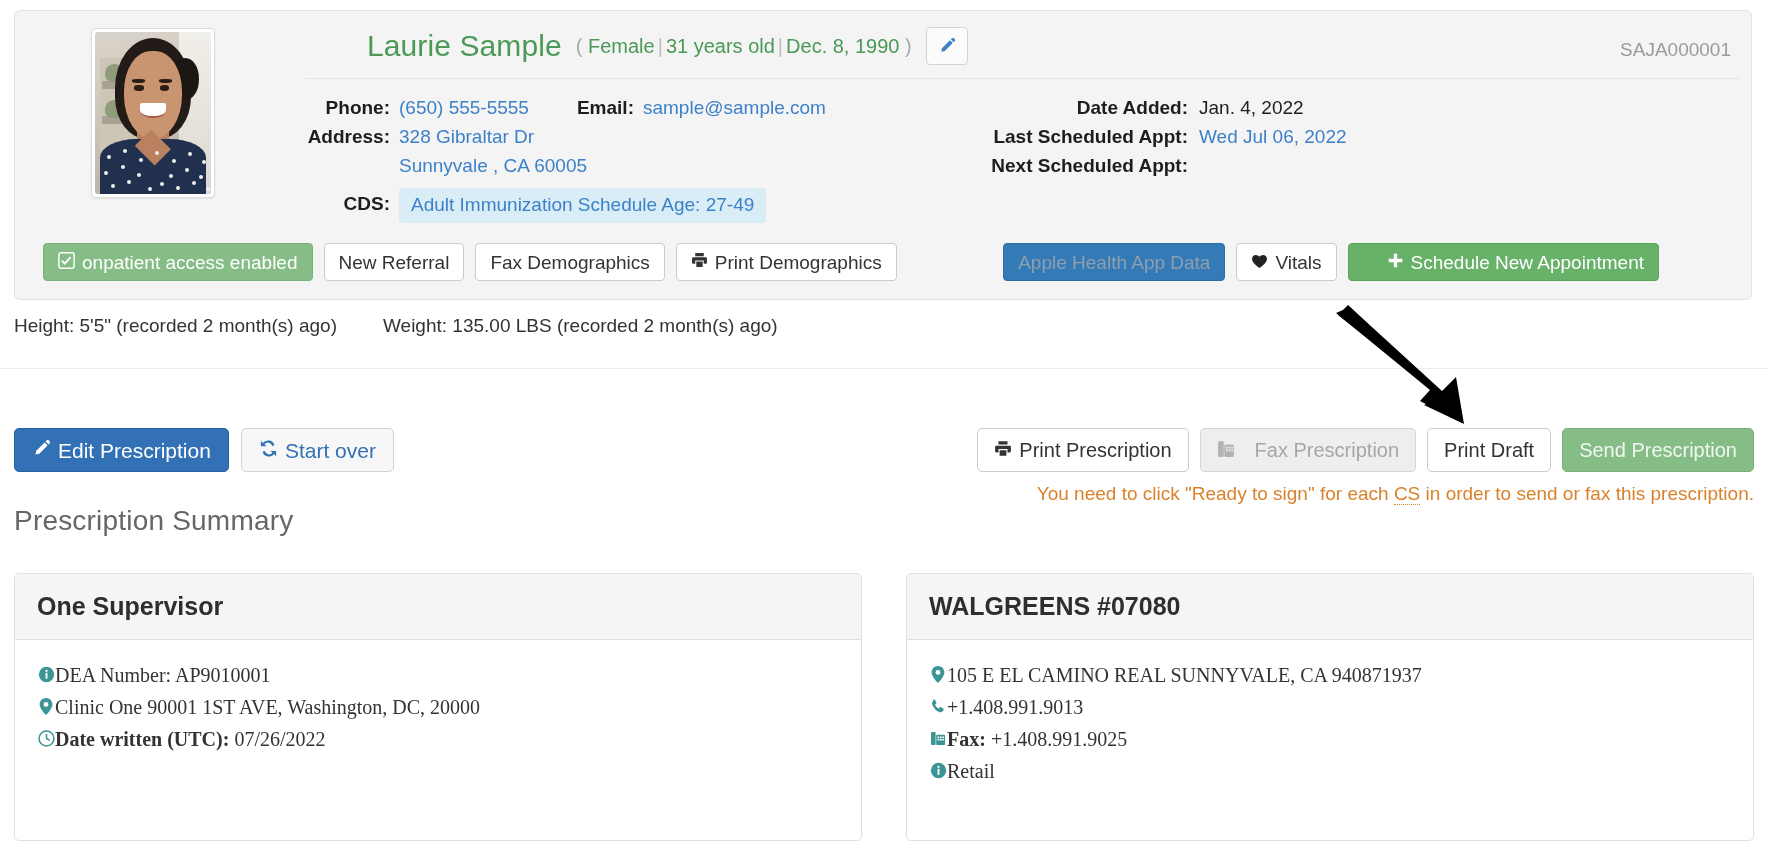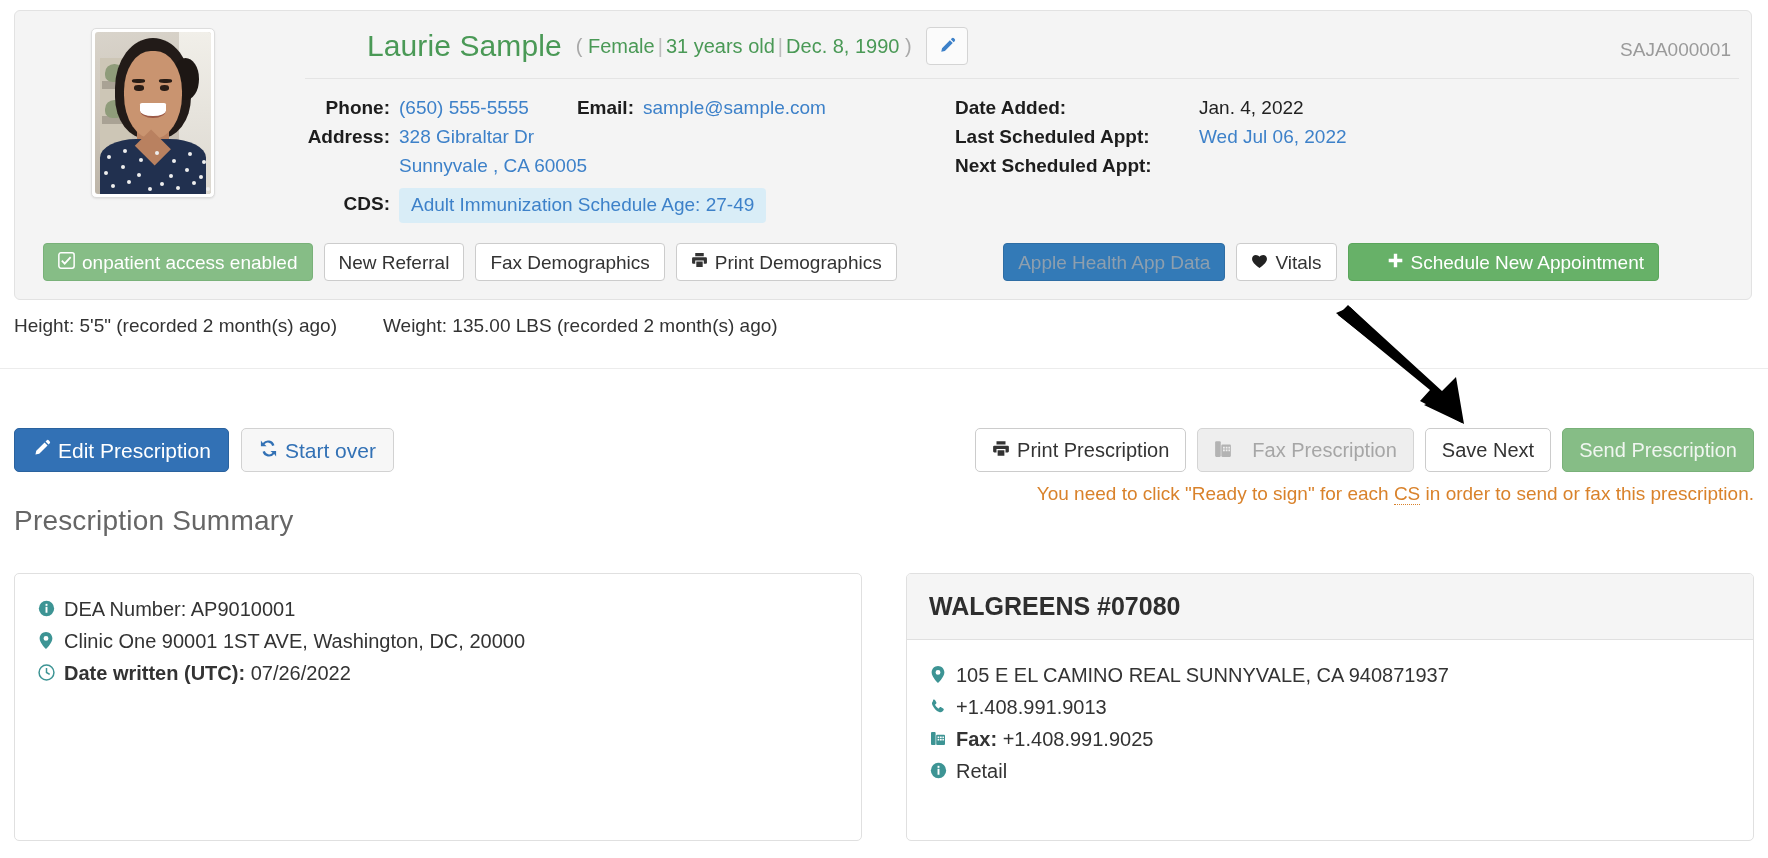--- a/index.html
+++ b/index.html
@@ -184,21 +184,21 @@
     left: 940px;
     top: 82px;
     font-size: 19px;
     line-height: 29px;
   }
   .dr-row { display: flex; align-items: baseline; }
   .dr-lab {
     font-weight: bold;
     color: #1d1d1d;
     width: 233px;
-    text-align: left;
+    text-align: right;
     padding-right: 11px;
     white-space: nowrap;
   }
   .dr-val { color: #222222; white-space: nowrap; }
   .dr-val.link { color: #3d81c9; }
 
   .patient-id {
     position: absolute;
     right: 20px;
     top: 28px;
@@ -369,22 +369,22 @@
   }
   .card-body {
     padding: 20px 22px;
     font-size: 20px;
     line-height: 30px;
     color: #333333;
   }
   .info-line {
     display: flex;
     align-items: flex-start;
-    gap: 9px;
     margin-bottom: 2px;
+    font-family: Liberation Serif, serif;
   }
   .ico {
     color: #3d9494;
     flex: 0 0 auto;
     width: 18px;
     text-align: center;
     line-height: 30px;
     font-size: 17px;
   }
   .ico svg { vertical-align: -3px; }
@@ -603,34 +603,35 @@
             <rect x="12.8" y="6" width="1.4" height="1.6"></rect>
             <rect x="8" y="8.4" width="1.6" height="1.6"></rect>
               <rect x="10.4" y="8.4" width="1.6" height="1.6"></rect>
             <rect x="12.8" y="8.4" width="1.4" height="1.6"></rect>
           </g>
         </svg>
       </span>
       <span>Fax Prescription</span>
     </span>
     <span class="btn btn-md">
-      <span>Save Next</span>
+      <span>Print Draft</span>
     </span>
     <span class="btn btn-md btn-send">
       <span>Send Prescription</span>
     </span>
   </div>
 
   <div class="rx-warning"><span>You need to click "Ready to sign" for each </span><span class="abbr-cs">CS</span><span> in order to send or fax this prescription.</span></div>
 
   <div class="section-title">Prescription Summary</div>
 
   <div class="cards">
 
     <div class="card">
+      <div class="card-head">One Supervisor</div>
       <div class="card-body">
         <div class="info-line">
           <span class="ico">
             <svg width="17" height="17" viewBox="0 0 16 16" aria-hidden="true">
               <circle cx="8" cy="8" r="7.2" fill="#3d9494"></circle>
               <rect x="7.1" y="6.4" width="1.8" height="5.6" fill="#ffffff"></rect>
               <rect x="7.1" y="3.6" width="1.8" height="1.9" fill="#ffffff"></rect>
             </svg>
           </span>
           <span>DEA Number: AP9010001</span>

